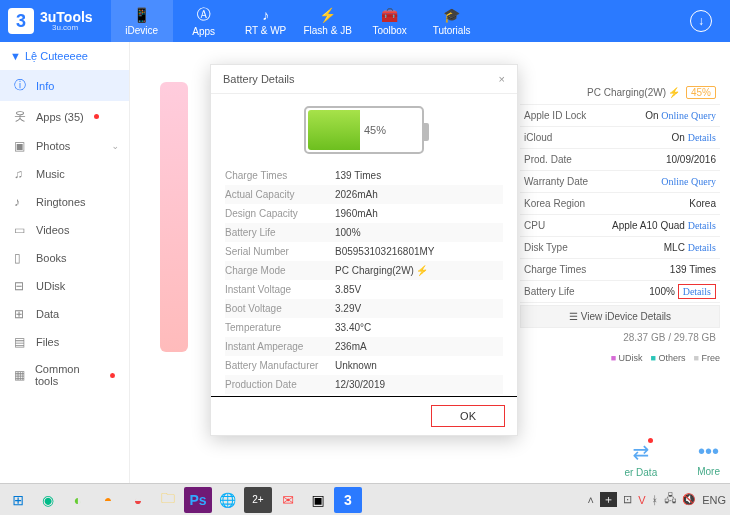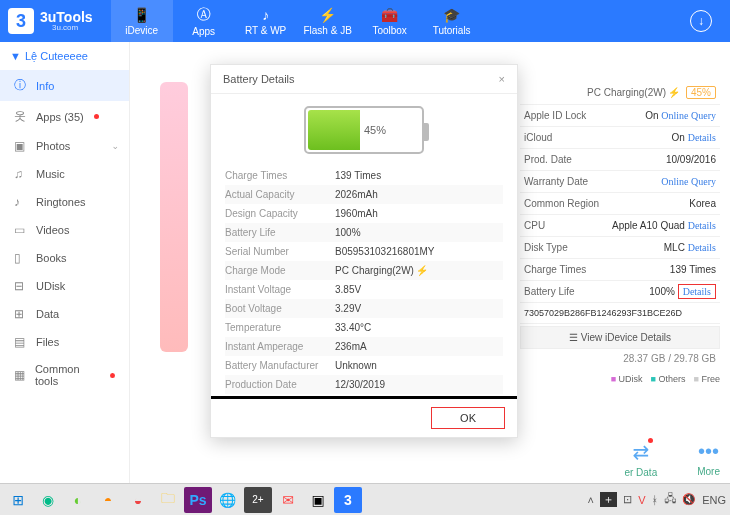--- a/index.html
+++ b/index.html
@@ -59,21 +59,21 @@
 .battery { width: 120px; height: 48px; border: 2px solid #bbb; border-radius: 5px; position: relative; background: #fff; }
 .battery::after { content: ""; position: absolute; right: -7px; top: 15px; width: 5px; height: 18px; background: #bbb; border-radius: 0 2px 2px 0; }
 .batt-fill { position: absolute; left: 2px; top: 2px; bottom: 2px; width: 45%; background: linear-gradient(#a7e24a, #6dbf1f); border-radius: 3px 0 0 3px; }
 .batt-pct { position: absolute; left: 58px; top: 16px; font-size: 11px; color: #666; }
 .spec-table { padding: 4px 14px 2px; }
 .spec-row { display: flex; padding: 4px 0; font-size: 10px; }
 .spec-row:nth-child(even) { background: #f9f9f9; }
 .spec-row .k { width: 110px; color: #999; }
 .spec-row .v { color: #444; }
 .bolt { color: #6dbf1f; }
-.modal-foot { display: flex; justify-content: flex-end; padding: 8px 12px; border-top: 3px solid #000000; }
+.modal-foot { display: flex; justify-content: flex-end; padding: 8px 12px; border-top: 1px solid #000000; }
 .ok-btn { border: 1.5px solid #e33; background: #fff; padding: 4px 28px; font-size: 11px; color: #333; cursor: pointer; }
 
 
 .taskbar { position: absolute; bottom: 0; left: 0; right: 0; height: 32px; background: #e8e8e8; border-top: 1px solid #ccc; display: flex; align-items: center; padding: 0 4px; gap: 2px; }
 .tb-item { width: 28px; height: 26px; display: flex; align-items: center; justify-content: center; font-size: 14px; border-radius: 2px; cursor: pointer; }
 .tb-tray { margin-left: auto; display: flex; align-items: center; gap: 6px; color: #555; font-size: 10px; }
 .tb-tray .ti { font-size: 11px; }
 </style>
 </head>
 <body>
@@ -186,42 +186,39 @@
           </div>
           <div class="detail-row">
             <span>Prod. Date</span>
             <span><span class="val ">10/09/2016</span> </span>
           </div>
           <div class="detail-row">
             <span>Warranty Date</span>
             <span><span class="link">Online Query</span></span>
           </div>
           <div class="detail-row">
-            <span>Common Region</span>
+            <span>Korea Region</span>
             <span><span class="val ">Korea</span> </span>
           </div>
           <div class="detail-row">
             <span>CPU</span>
             <span><span class="val ">Apple A10 Quad</span> <span class="link">Details</span></span>
           </div>
           <div class="detail-row">
             <span>Disk Type</span>
             <span><span class="val ">MLC</span> <span class="link">Details</span></span>
           </div>
           <div class="detail-row">
             <span>Charge Times</span>
             <span><span class="val ">139 Times</span> </span>
           </div>
           <div class="detail-row">
             <span>Battery Life</span>
             <span><span class="val ">100%</span> <span class="link red-box">Details</span></span>
           </div>
-        </div>
-      <div class="detail-row">
-          <span class="val" style="font-size:9px">73057029B286FB1246293F31BCE26D</span>
         </div>
       <div class="view-details">☰ <span>View iDevice Details</span></div>
       <div class="storage">28.37 GB / 29.78 GB</div>
       <div class="legend">
         <span class="lg-u">UDisk</span>
         <span class="lg-o">Others</span>
         <span class="lg-f">Free</span>
       </div>
     </div>
 

